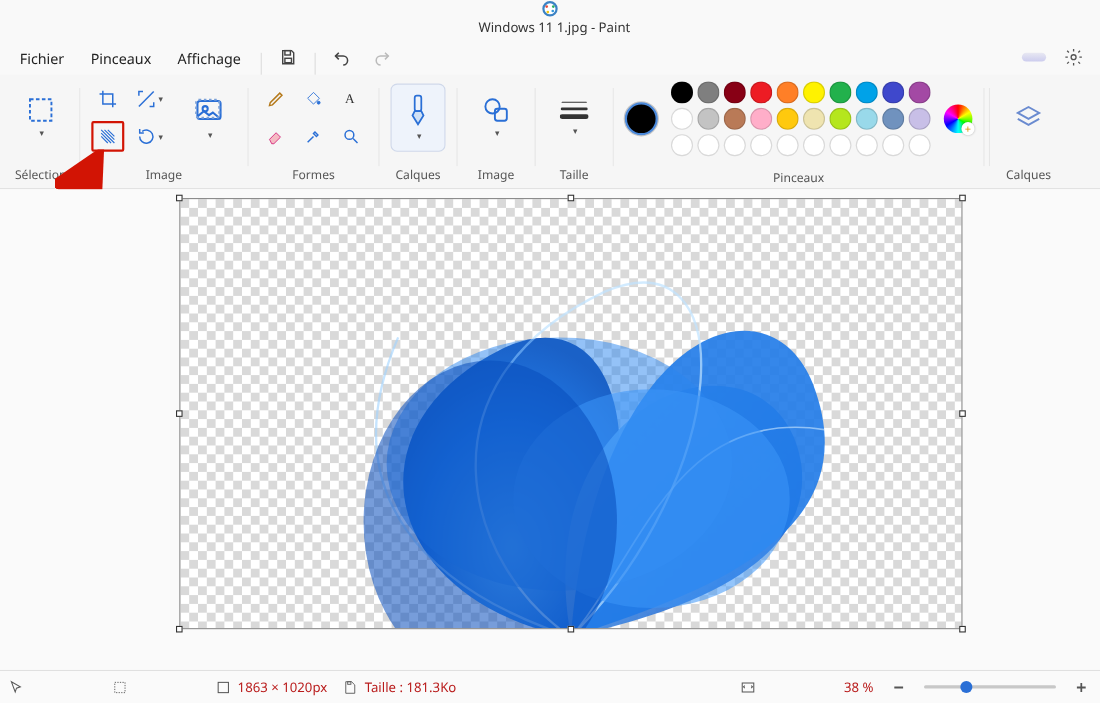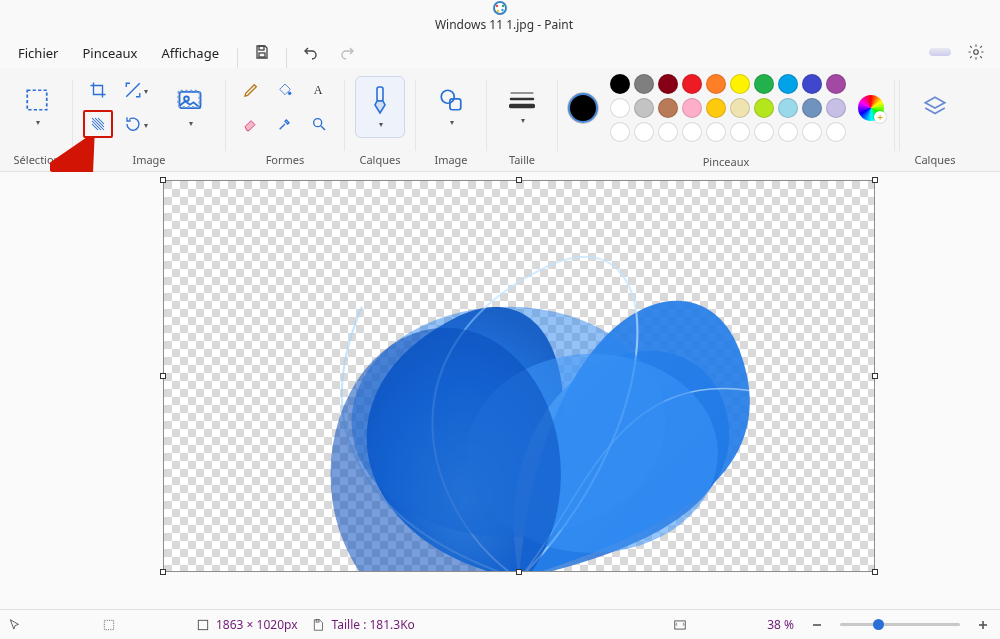--- a/index.html
+++ b/index.html
@@ -183,21 +183,21 @@
   
   .statusbar {
     height: 30px;
     border-top: 1px solid #e0e0e0;
     background:#fafafa;
     display:flex;
     align-items:center;
     padding: 0 8px;
     gap: 14px;
     font-size: 12px;
-    color:#701a75;
+    color:#b91c1c;
   }
   .statusbar .stat { display:flex; align-items:center; gap:6px; min-width: 80px;}
   .statusbar .spacer { flex:1; }
   .zoom-slider {
     width: 120px; height:3px; background:#c8c8c8; border-radius:2px;
     position:relative;
   }
   .zoom-slider .thumb{
     position:absolute; top:-4px; width:11px;height:11px;border-radius:50%;
     background:#2a6fd6;

